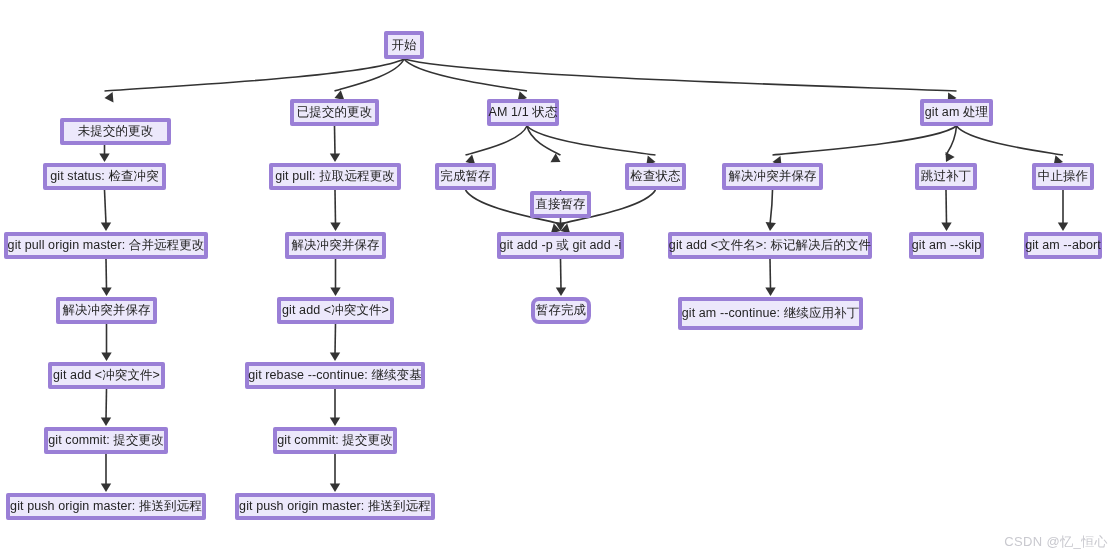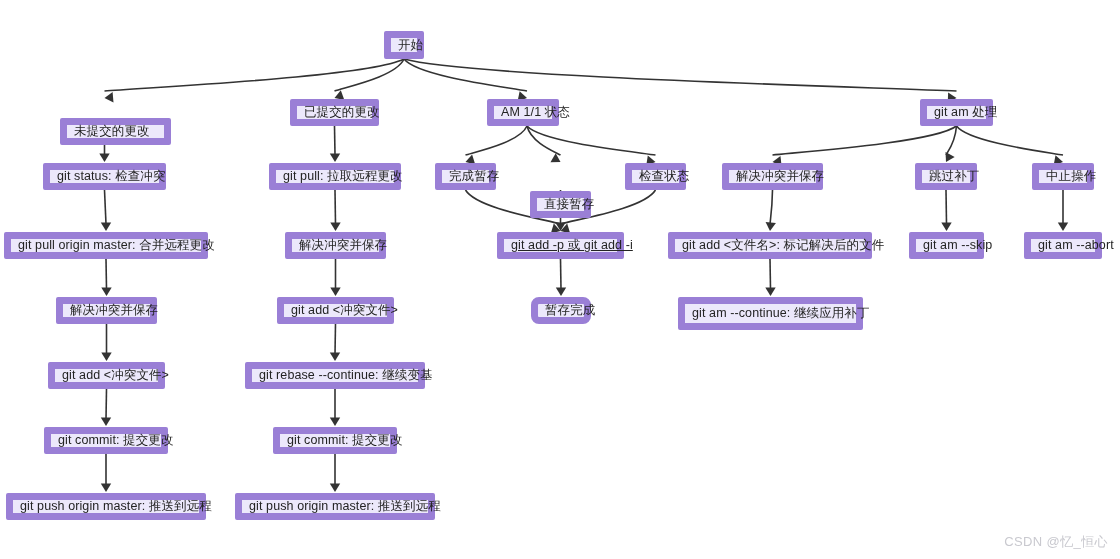--- a/index.html
+++ b/index.html
@@ -31,28 +31,28 @@
     stroke: #333333;
     stroke-width: 1.6;
   }
   .arrow-head {
     fill: #333333;
   }
   .node {
     position: absolute;
     box-sizing: border-box;
     background: #ECE8FB;
-    border: 7px solid #a21caf;
+    border: 4px solid #a21caf;
     border-radius: 2px;
     color: #232323;
     font-size: 12.5px;
     line-height: 1;
     display: flex;
     align-items: center;
-    justify-content: flex-start;
+    justify-content: center;
     padding: 0 7px;
     white-space: nowrap;
     letter-spacing: 0.1px;
   }
   .watermark {
     position: absolute;
     right: 12px;
     bottom: 8px;
     color: #c9c9cf;
     font-size: 13px;
@@ -165,21 +165,21 @@
       </div>
       <div class="node" style="left: 1032px; top: 163px; width: 62px; height: 27px; background: rgb(236, 232, 251); border-color: rgb(154, 127, 214); color: rgb(35, 35, 35);">
         <span>中止操作</span>
       </div>
       <div class="node" style="left: 4px; top: 232px; width: 204px; height: 27px; background: rgb(236, 232, 251); border-color: rgb(154, 127, 214); color: rgb(35, 35, 35);">
         <span>git pull origin master: 合并远程更改</span>
       </div>
       <div class="node" style="left: 285px; top: 232px; width: 101px; height: 27px; background: rgb(236, 232, 251); border-color: rgb(154, 127, 214); color: rgb(35, 35, 35);">
         <span>解决冲突并保存</span>
       </div>
-      <div class="node" style="left: 497px; top: 232px; width: 127px; height: 27px; background: rgb(236, 232, 251); border-color: rgb(154, 127, 214); color: rgb(35, 35, 35); text-decoration: underline;">
+      <div class="node" style="left: 497px; top: 232px; width: 127px; height: 27px; background: rgb(236, 232, 251); border-color: rgb(154, 127, 214); color: rgb(35, 35, 35);">
         <span>git add -p 或 git add -i</span>
       </div>
       <div class="node" style="left: 668px; top: 232px; width: 204px; height: 27px; background: rgb(236, 232, 251); border-color: rgb(154, 127, 214); color: rgb(35, 35, 35);">
         <span>git add &lt;文件名&gt;: 标记解决后的文件</span>
       </div>
       <div class="node" style="left: 909px; top: 232px; width: 75px; height: 27px; background: rgb(236, 232, 251); border-color: rgb(154, 127, 214); color: rgb(35, 35, 35);">
         <span>git am --skip</span>
       </div>
       <div class="node" style="left: 1024px; top: 232px; width: 78px; height: 27px; background: rgb(236, 232, 251); border-color: rgb(154, 127, 214); color: rgb(35, 35, 35);">
         <span>git am --abort</span>

